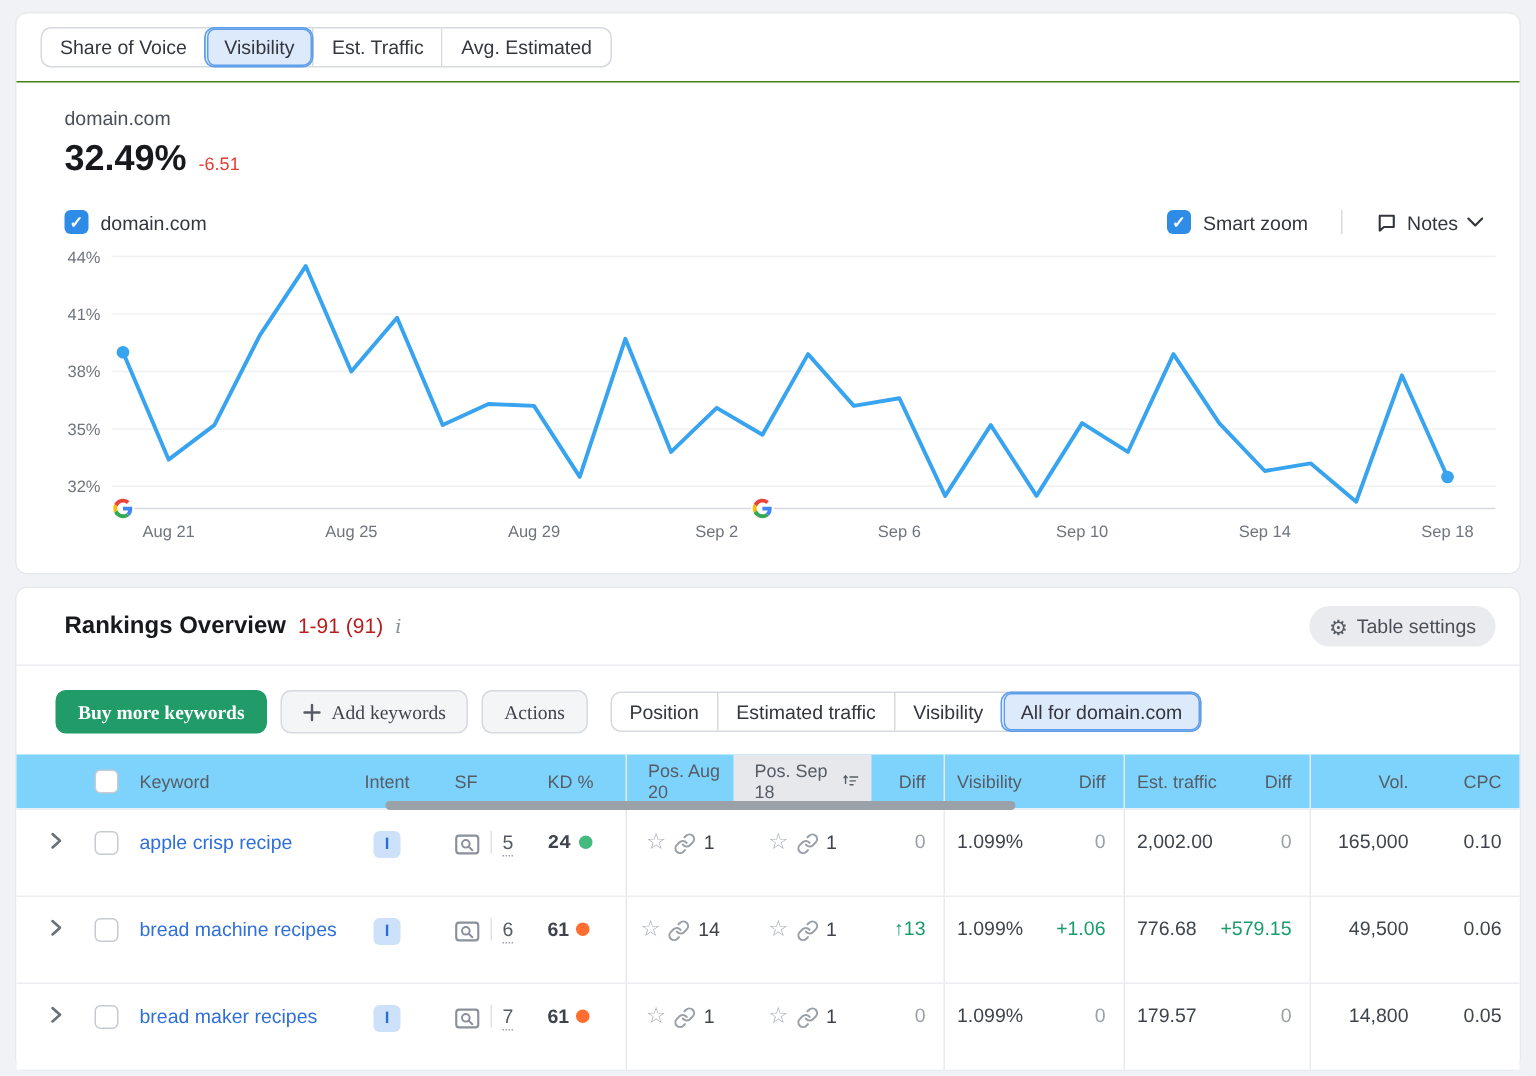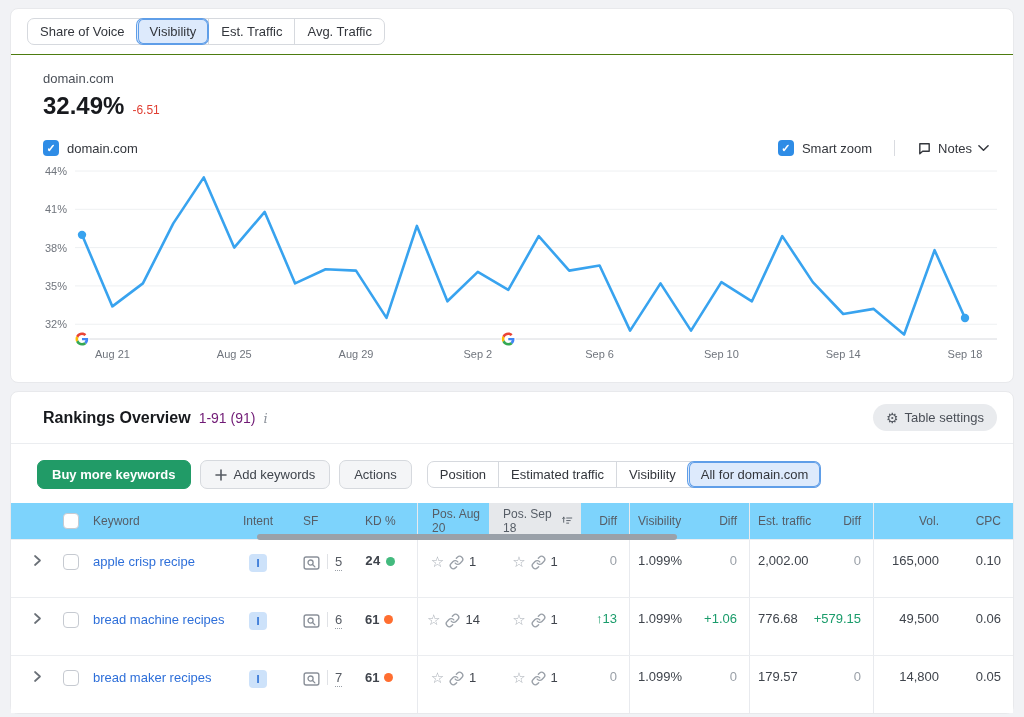--- a/index.html
+++ b/index.html
@@ -39,29 +39,29 @@
   .notes-ctl { display:flex; align-items:center; gap:6px; cursor:pointer; }
 
   
   .chart-wrap { padding:4px 6px 10px 10px; }
   .chart-wrap svg { display:block; }
 
   
   .rank-head { display:flex; justify-content:space-between; align-items:center; padding:12px 16px; border-bottom:1px solid #ebedf0; }
   .rank-title-grp { display:flex; align-items:baseline; gap:8px; padding-left:16px; }
   .rank-title { font-size:16px; font-weight:bold; color:#17191d; }
-  .rank-range { font-size:14px; color:#701a75; }
+  .rank-range { font-size:14px; color:#b91c1c; }
   .info-i { font-family:"DejaVu Serif", serif; font-style:italic; font-size:13px; color:#8a9099; }
   .btn-settings { display:flex; align-items:center; gap:6px; background:#e9ebee; border:none;
     border-radius:14px; height:27px; padding:0 13px; font-size:13px; color:#4a4f57; cursor:pointer;
     font-family:inherit; }
   .gear { font-size:14px; line-height:1; color:#565b63; }
 
   .toolbar { display:flex; align-items:center; gap:9px; padding:16px 16px 14px 26px; }
-  .btn { height:29px; border-radius:7px; font-size:13px; cursor:pointer; font-family:Liberation Sans, sans-serif;
+  .btn { height:29px; border-radius:7px; font-size:13px; cursor:pointer; font-family:Liberation Serif, serif;
     display:inline-flex; align-items:center; gap:7px; padding:0 14px; }
   .btn-green { background:#219b67; border:1px solid #219b67; color:#fff; font-weight:bold; }
   .btn-gray { background:#f4f5f7; border:1px solid #d6d9de; color:#3f444c; }
   .toolbar .seg { margin-left:6px; }
 
   
   .tbl { position:relative; width:100%; }
   .trow, .thead { display:grid; width:100%;
     grid-template-columns:44px 30px minmax(130px,1fr) 60px 62px 60px 72px 92px 48px 66px 54px 78px 46px 78px 62px;
     align-items:start; }
@@ -100,21 +100,21 @@
 <body>
 
 <div class="page">
 
   <section class="card card-chart">
     <div class="tabbar">
       <div class="seg" id="metric-tabs">
           <div class="segi">Share of Voice</div>
           <div class="segi sel">Visibility</div>
           <div class="segi">Est. Traffic</div>
-          <div class="segi">Avg. Traffic</div>
+          <div class="segi">Avg. Estimated</div>
         </div>
     </div>
 
     <div class="metric">
       <div class="metric-domain">domain.com</div>
       <div class="metric-line">
         <span class="metric-value">32.49%</span>
         <span class="metric-diff">-6.51</span>
       </div>
     </div>

